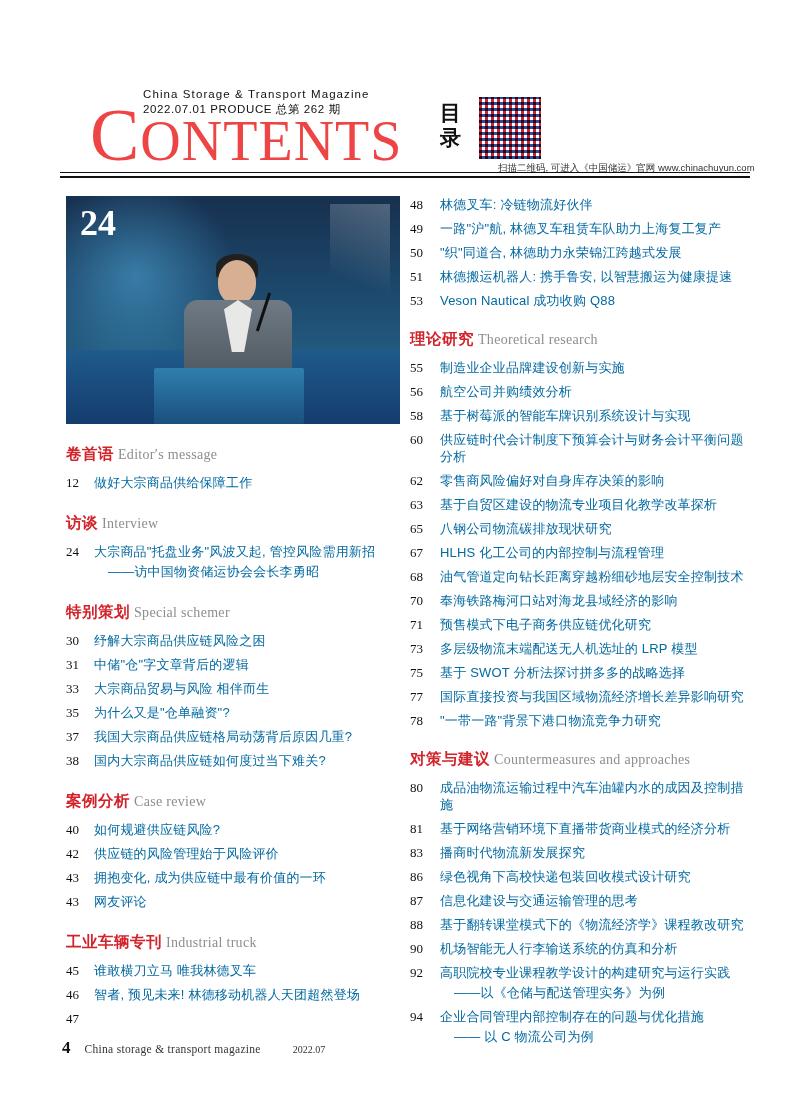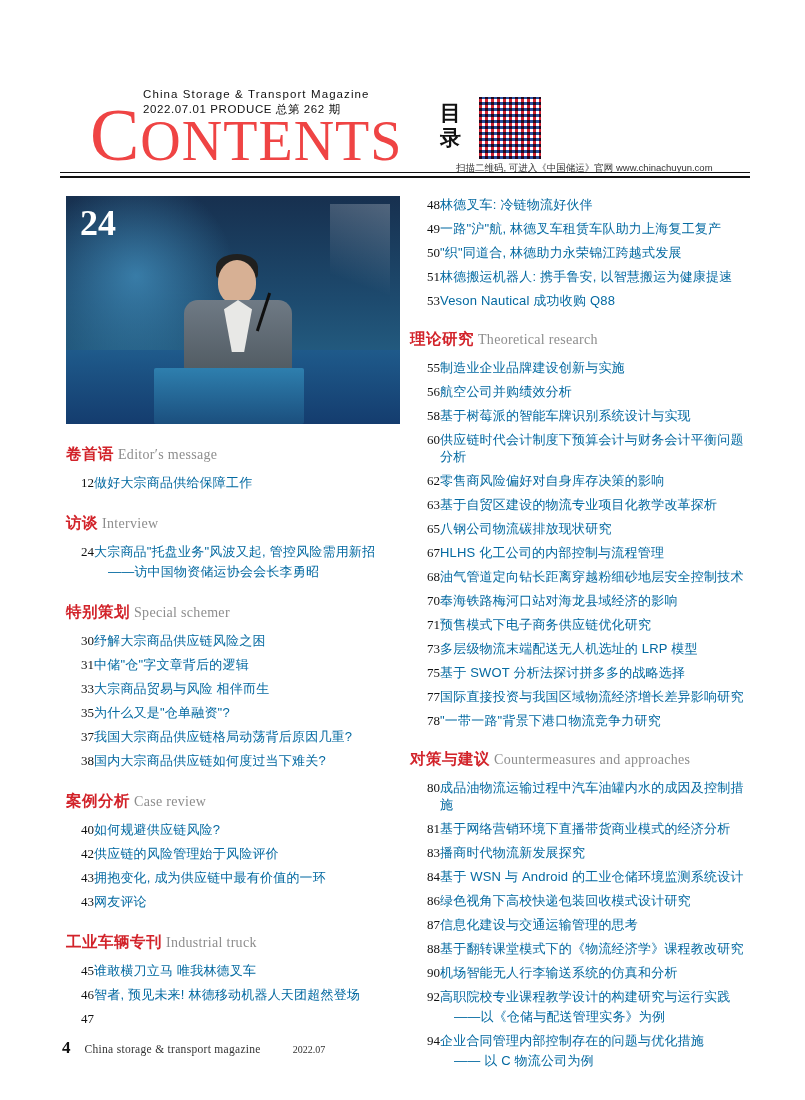--- a/index.html
+++ b/index.html
@@ -86,21 +86,21 @@
     width: 62px;
     height: 62px;
     background:
       repeating-linear-gradient(90deg,#d02030 0 3px,#fff 3px 6px),
       repeating-linear-gradient(0deg,#2a4fa0 0 3px,rgba(255,255,255,0) 3px 6px);
     background-blend-mode: multiply;
     border: 1px solid #fff;
   }
   .qr-note {
     position: absolute;
-    left: 396px;
+    left: 438px;
     top: 74px;
     font-size: 9.5px;
     color: #333;
     white-space: nowrap;
   }
   .rule {
     position: absolute;
     left: 60px;
     width: 690px;
     height: 1px;
@@ -218,21 +218,21 @@
     align-items: flex-start;
     margin-bottom: 7px;
     line-height: 17px;
   }
   .entry .pg {
     width: 28px;
     flex: 0 0 28px;
     font-family: "Liberation Serif", serif;
     font-size: 13px;
     color: #111;
-    text-align: right;
+    text-align: left;
     padding-top: 0px;
   }
   .entry .tt {
     font-size: 13px;
     color: #0369a1;
     letter-spacing: 0.2px;
   }
   .entry .tt .sub {
     display: block;
     margin-top: 3px;
@@ -514,24 +514,20 @@
       </div>
       <div class="entry">
         <span class="pg">81</span>
         <span class="tt">基于网络营销环境下直播带货商业模式的经济分析</span>
       </div>
       <div class="entry">
         <span class="pg">83</span>
         <span class="tt">播商时代物流新发展探究</span>
       </div>
       <div class="entry">
-        <span class="pg">84</span>
-        <span class="tt">基于 WSN 与 Android 的工业仓储环境监测系统设计</span>
-      </div>
-      <div class="entry">
         <span class="pg">86</span>
         <span class="tt">绿色视角下高校快递包装回收模式设计研究</span>
       </div>
       <div class="entry">
         <span class="pg">87</span>
         <span class="tt">信息化建设与交通运输管理的思考</span>
       </div>
       <div class="entry">
         <span class="pg">88</span>
         <span class="tt">基于翻转课堂模式下的《物流经济学》课程教改研究</span>

